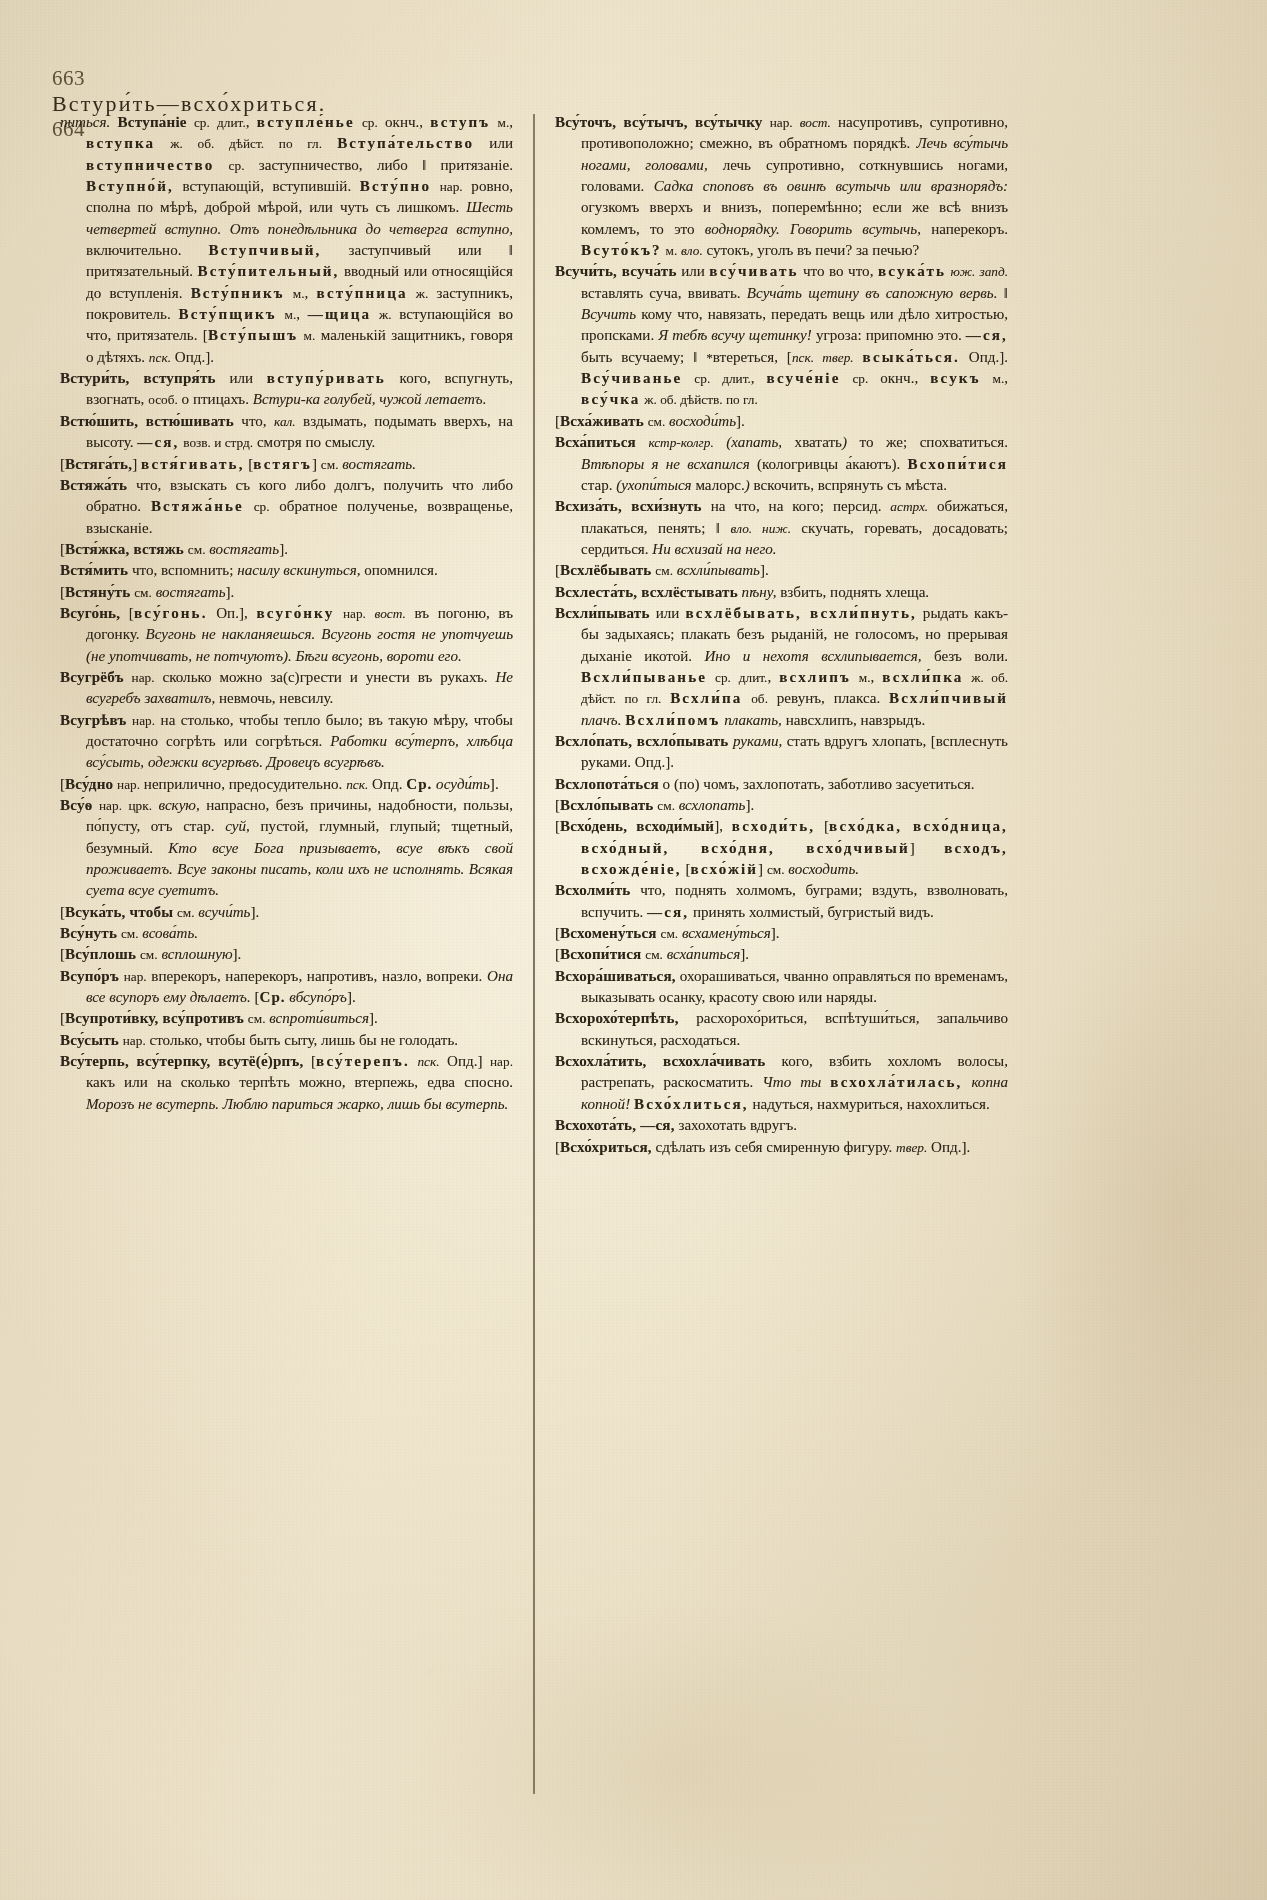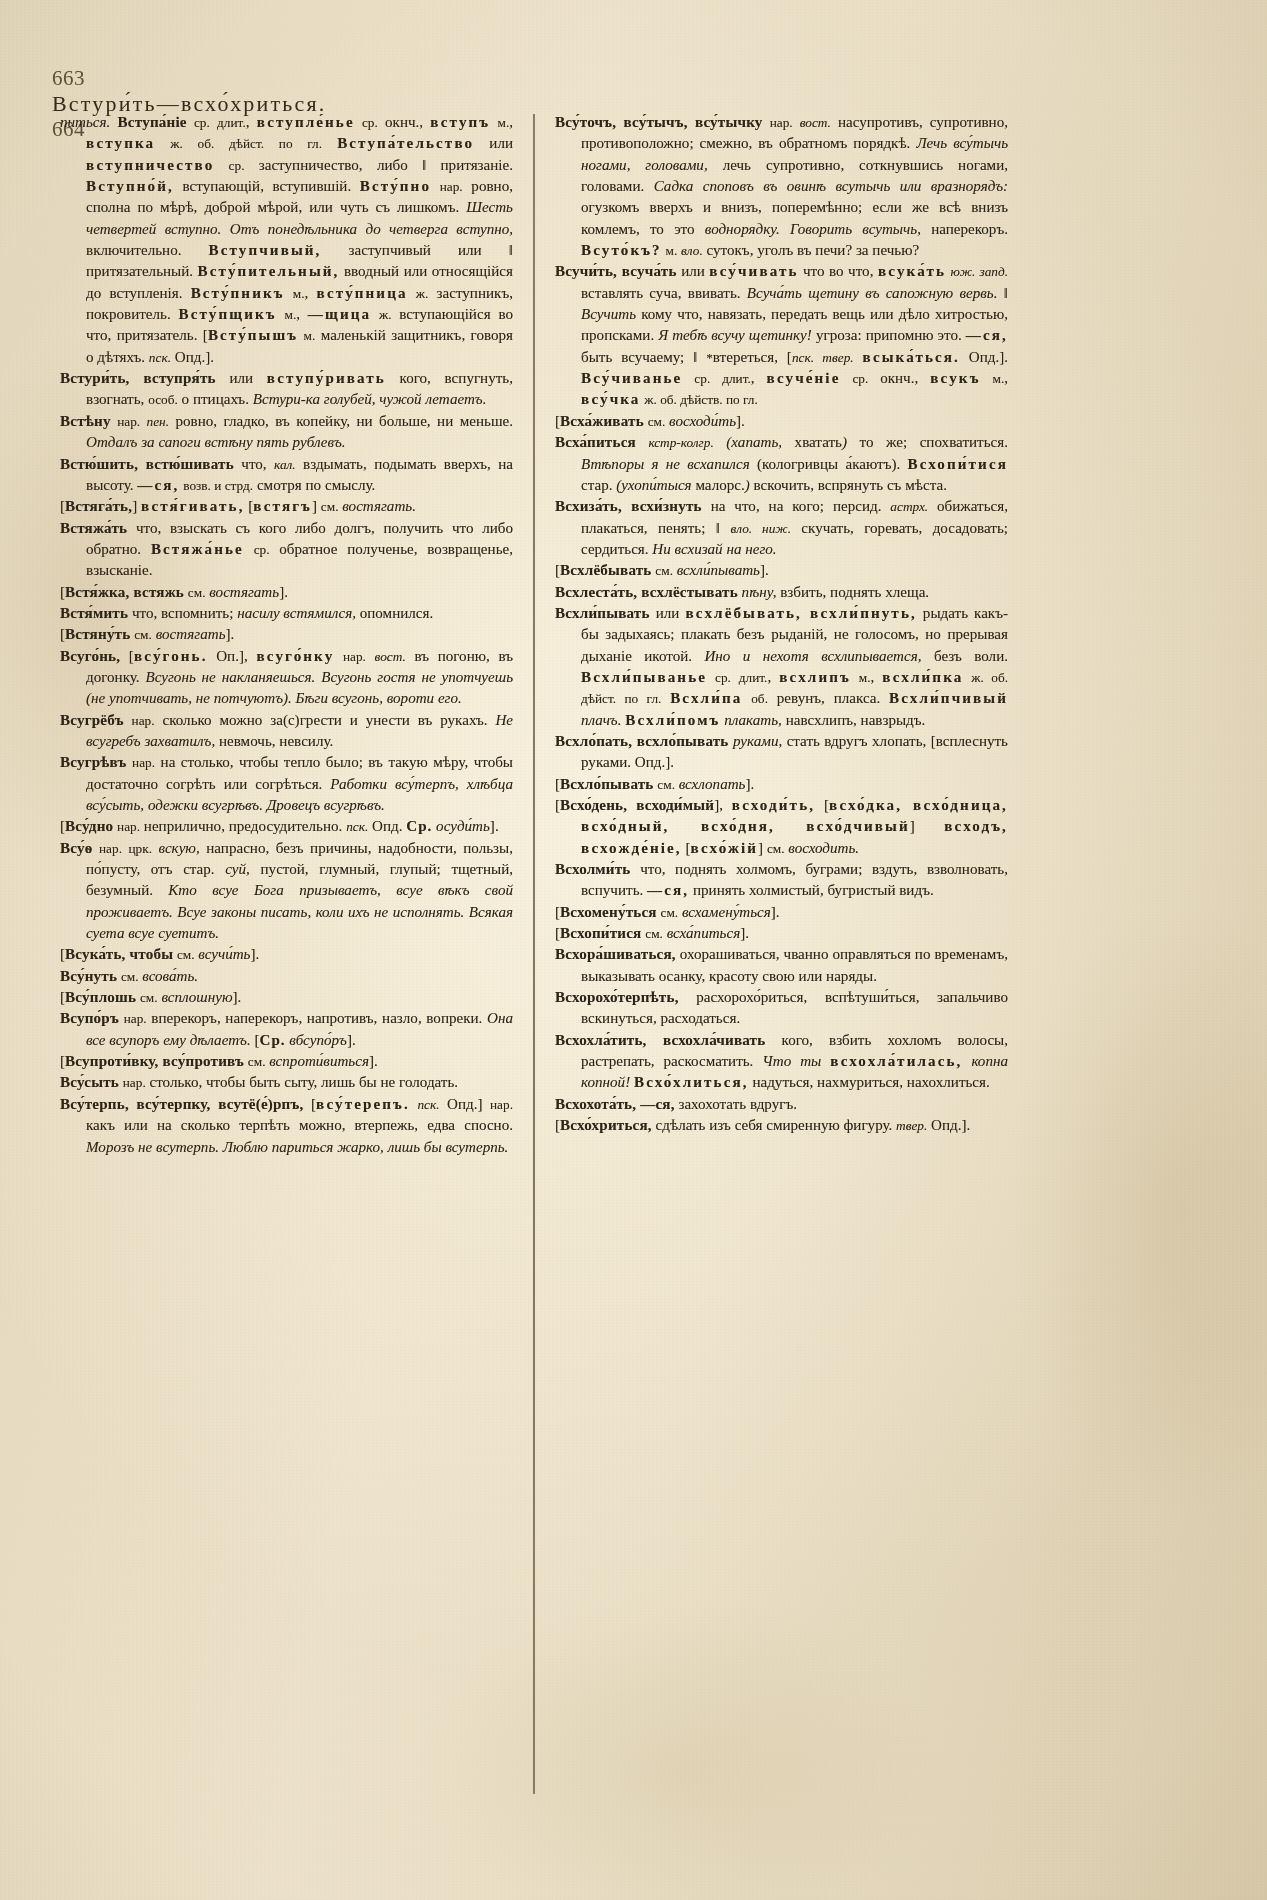--- a/index.html
+++ b/index.html
@@ -106,26 +106,25 @@
   <div class="head">
     <div class="folio">663</div>
     <div class="runhead">Встури́ть—всхо́хриться.</div>
     <div class="folio">664</div>
   </div>
 
   <div class="cols">
     <div class="col col-left">
         <p class="entry"><i>питься.</i> <b class="hw">Вступа́ніе</b> <span class="sm">ср.</span> <span class="sm">длит.</span>, <b class="sp">вступле́нье</b> <span class="sm">ср.</span> окнч., <b class="sp">вступъ</b> <span class="sm">м.</span>, <b class="sp">вступка</b> <span class="sm">ж. об. дѣйст. по гл.</span> <b class="sp">Вступа́тельство</b> или <b class="sp">вступничество</b> <span class="sm">ср.</span> заступничество, либо ‖ притязаніе. <b class="sp">Вступно́й,</b> вступающій, вступившій. <b class="sp">Всту́пно</b> <span class="sm">нар.</span> ровно, сполна по мѣрѣ, доброй мѣрой, или чуть съ лишкомъ. <i>Шесть четвертей вступно. Отъ понедѣльника до четверга вступно,</i> включительно. <b class="sp">Вступчивый,</b> заступчивый или ‖ притязательный. <b class="sp">Всту́пительный,</b> вводный или относящійся до вступленія. <b class="sp">Всту́пникъ</b> <span class="sm">м.</span>, <b class="sp">всту́пница</b> <span class="sm">ж.</span> заступникъ, покровитель. <b class="sp">Всту́пщикъ</b> <span class="sm">м.</span>, <b class="sp">—щица</b> <span class="sm">ж.</span> вступающійся во что, притязатель. [<b class="sp">Всту́пышъ</b> <span class="sm">м.</span> маленькій защитникъ, говоря о дѣтяхъ. <span class="sm"><i>пск.</i></span> Опд.].</p>
         <p class="entry"><b class="hw">Встури́ть, вступря́ть</b> или <b class="sp">вступу́ривать</b> кого, вспугнуть, взогнать, <span class="sm">особ.</span> о птицахъ. <i>Встури-ка голубей, чужой летаетъ.</i></p>
-        <p class="entry"><b class="hw">Встѣну</b> <span class="sm">нар.</span> <span class="sm"><i>пен.</i></span> ровно, гладко, въ копейку, ни больше, ни меньше. <i>Отдалъ за сапоги встѣну пять рублевъ.</i></p>
         <p class="entry"><b class="hw">Встю́шить, встю́шивать</b> что, <span class="sm"><i>кал.</i></span> вздымать, подымать вверхъ, на высоту. <b class="sp">—ся,</b> <span class="sm">возв. и стрд.</span> смотря по смыслу.</p>
         <p class="entry">[<b class="hw">Встяга́ть,</b>] <b class="sp">встя́гивать,</b> [<b class="sp">встягъ</b>] <span class="sm">см.</span> <i>востягать.</i></p>
         <p class="entry"><b class="hw">Встяжа́ть</b> что, взыскать съ кого либо долгъ, получить что либо обратно. <b class="sp">Встяжа́нье</b> <span class="sm">ср.</span> обратное полученье, возвращенье, взысканіе.</p>
         <p class="entry">[<b class="hw">Встя́жка, встяжь</b> <span class="sm">см.</span> <i>востягать</i>].</p>
-        <p class="entry"><b class="hw">Встя́мить</b> что, вспомнить; <i>насилу встямился,</i> опомнился.</p>
+        <p class="entry"><b class="hw">Встя́мить</b> что, вспомнить; <i>насилу вскинуться,</i> опомнился.</p>
         <p class="entry">[<b class="hw">Встяну́ть</b> <span class="sm">см.</span> <i>востягать</i>].</p>
         <p class="entry"><b class="hw">Всуго́нь,</b> [<b class="sp">всу́гонь.</b> Оп.], <b class="sp">всуго́нку</b> <span class="sm">нар.</span> <span class="sm"><i>вост.</i></span> въ погоню, въ догонку. <i>Всугонь не накланяешься. Всугонь гостя не употчуешь (не употчивать, не потчуютъ). Бѣги всугонь, вороти его.</i></p>
         <p class="entry"><b class="hw">Всугрёбъ</b> <span class="sm">нар.</span> сколько можно за(с)грести и унести въ рукахъ. <i>Не всугребъ захватилъ,</i> невмочь, невсилу.</p>
         <p class="entry"><b class="hw">Всугрѣвъ</b> <span class="sm">нар.</span> на столько, чтобы тепло было; въ такую мѣру, чтобы достаточно согрѣть или согрѣться. <i>Работки всу́терпъ, хлѣбца всу́сыть, одежки всугрѣвъ. Дровецъ всугрѣвъ.</i></p>
         <p class="entry">[<b class="hw">Всу́дно</b> <span class="sm">нар.</span> неприлично, предосудительно. <span class="sm"><i>пск.</i></span> Опд. <b class="par">Ср.</b> <i>осуди́ть</i>].</p>
         <p class="entry"><b class="hw">Всу́ѳ</b> <span class="sm">нар.</span> <span class="sm">црк.</span> <i>вскую,</i> напрасно, безъ причины, надобности, пользы, по́пусту, отъ стар. <i>суй,</i> пустой, глумный, глупый; тщетный, безумный. <i>Кто всуе Бога призываетъ, всуе вѣкъ свой проживаетъ. Всуе законы писать, коли ихъ не исполнять. Всякая суета всуе суетитъ.</i></p>
         <p class="entry">[<b class="hw">Всука́ть, чтобы</b> <span class="sm">см.</span> <i>всучи́ть</i>].</p>
         <p class="entry"><b class="hw">Всу́нуть</b> <span class="sm">см.</span> <i>всова́ть.</i></p>
         <p class="entry">[<b class="hw">Всу́плошь</b> <span class="sm">см.</span> <i>всплошную</i>].</p>
         <p class="entry"><b class="hw">Всупо́ръ</b> <span class="sm">нар.</span> вперекоръ, наперекоръ, напротивъ, назло, вопреки. <i>Она все всупоръ ему дѣлаетъ.</i> [<b class="par">Ср.</b> <i>вбсупо́ръ</i>].</p>
@@ -137,20 +136,21 @@
     <div class="col col-right">
         <p class="entry"><b class="hw">Всу́точъ, всу́тычъ, всу́тычку</b> <span class="sm">нар.</span> <span class="sm"><i>вост.</i></span> насупротивъ, супротивно, противоположно; смежно, въ обратномъ порядкѣ. <i>Лечь всу́тычь ногами, головами,</i> лечь супротивно, соткнувшись ногами, головами. <i>Садка споповъ въ овинѣ всутычь или вразнорядъ:</i> огузкомъ вверхъ и внизъ, поперемѣнно; если же всѣ внизъ комлемъ, то это <i>воднорядку. Говорить всутычь,</i> наперекоръ. <b class="sp">Всуто́къ?</b> <span class="sm">м.</span> <span class="sm"><i>вло.</i></span> сутокъ, уголъ въ печи? за печью?</p>
         <p class="entry"><b class="hw">Всучи́ть, всуча́ть</b> или <b class="sp">всу́чивать</b> что во что, <b class="sp">всука́ть</b> <span class="sm"><i>юж. запд.</i></span> вставлять суча, ввивать. <i>Всуча́ть щетину въ сапожную вервь.</i> ‖ <i>Всучить</i> кому что, навязать, передать вещь или дѣло хитростью, пропсками. <i>Я тебѣ всучу щетинку!</i> угроза: припомню это. <b class="sp">—ся,</b> быть всучаему; ‖ <span class="sm">*</span>втереться, [<span class="sm"><i>пск. твер.</i></span> <b class="sp">всыка́ться.</b> Опд.]. <b class="sp">Всу́чиванье</b> <span class="sm">ср.</span> <span class="sm">длит.</span>, <b class="sp">всуче́ніе</b> <span class="sm">ср.</span> окнч., <b class="sp">всукъ</b> <span class="sm">м.</span>, <b class="sp">всу́чка</b> <span class="sm">ж. об. дѣйств. по гл.</span></p>
         <p class="entry">[<b class="hw">Всха́живать</b> <span class="sm">см.</span> <i>восходи́ть</i>].</p>
         <p class="entry"><b class="hw">Всха́питься</b> <span class="sm"><i>кстр-колгр.</i></span> <i>(хапать,</i> хватать<i>)</i> то же; спохватиться. <i>Втѣпоры я не всхапился</i> (кологривцы а́каютъ). <b class="sp">Всхопи́тися</b> стар. <i>(ухопи́тыся</i> малорс.<i>)</i> вскочить, вспрянуть съ мѣста.</p>
         <p class="entry"><b class="hw">Всхиза́ть, всхи́знуть</b> на что, на кого; персид. <span class="sm"><i>астрх.</i></span> обижаться, плакаться, пенять; ‖ <span class="sm"><i>вло. ниж.</i></span> скучать, горевать, досадовать; сердиться. <i>Ни всхизай на него.</i></p>
         <p class="entry">[<b class="hw">Всхлёбывать</b> <span class="sm">см.</span> <i>всхли́пывать</i>].</p>
         <p class="entry"><b class="hw">Всхлеста́ть, всхлёстывать</b> <i>пѣну,</i> взбить, поднять хлеща.</p>
         <p class="entry"><b class="hw">Всхли́пывать</b> или <b class="sp">всхлёбывать, всхли́пнуть,</b> рыдать какъ-бы задыхаясь; плакать безъ рыданій, не голосомъ, но прерывая дыханіе икотой. <i>Ино и нехотя всхлипывается,</i> безъ воли. <b class="sp">Всхли́пыванье</b> <span class="sm">ср.</span> <span class="sm">длит.</span>, <b class="sp">всхлипъ</b> <span class="sm">м.</span>, <b class="sp">всхли́пка</b> <span class="sm">ж. об. дѣйст. по гл.</span> <b class="sp">Всхли́па</b> <span class="sm">об.</span> ревунъ, плакса. <b class="sp">Всхли́пчивый</b> <i>плачъ.</i> <b class="sp">Всхли́помъ</b> <i>плакать,</i> навсхлипъ, навзрыдъ.</p>
         <p class="entry"><b class="hw">Всхло́пать, всхло́пывать</b> <i>руками,</i> стать вдругъ хлопать, [всплеснуть руками. Опд.].</p>
+        <p class="entry"><b class="hw">Всхлопота́ться</b> о (по) чомъ, захлопотать, заботливо засуетиться.</p>
         <p class="entry">[<b class="hw">Всхло́пывать</b> <span class="sm">см.</span> <i>всхлопать</i>].</p>
         <p class="entry">[<b class="hw">Всхо́день, всходи́мый</b>], <b class="sp">всходи́ть,</b> [<b class="sp">всхо́дка, всхо́дница, всхо́дный, всхо́дня, всхо́дчивый</b>] <b class="sp">всходъ, всхожде́ніе,</b> [<b class="sp">всхо́жій</b>] <span class="sm">см.</span> <i>восходить.</i></p>
         <p class="entry"><b class="hw">Всхолми́ть</b> что, поднять холмомъ, буграми; вздуть, взволновать, вспучить. <b class="sp">—ся,</b> принять холмистый, бугристый видъ.</p>
         <p class="entry">[<b class="hw">Всхомену́ться</b> <span class="sm">см.</span> <i>всхамену́ться</i>].</p>
         <p class="entry">[<b class="hw">Всхопи́тися</b> <span class="sm">см.</span> <i>всха́питься</i>].</p>
         <p class="entry"><b class="hw">Всхора́шиваться,</b> охорашиваться, чванно оправляться по временамъ, выказывать осанку, красоту свою или наряды.</p>
         <p class="entry"><b class="hw">Всхорохо́терпѣть,</b> расхорохо́риться, вспѣтуши́ться, запальчиво вскинуться, расходаться.</p>
         <p class="entry"><b class="hw">Всхохла́тить, всхохла́чивать</b> кого, взбить хохломъ волосы, растрепать, раскосматить. <i>Что ты</i> <b class="sp">всхохла́тилась,</b> <i>копна копной!</i> <b class="sp">Всхо́хлиться,</b> надуться, нахмуриться, нахохлиться.</p>
         <p class="entry"><b class="hw">Всхохота́ть, —ся,</b> захохотать вдругъ.</p>
         <p class="entry">[<b class="hw">Всхо́хриться,</b> сдѣлать изъ себя смиренную фигуру. <span class="sm"><i>твер.</i></span> Опд.].</p>

